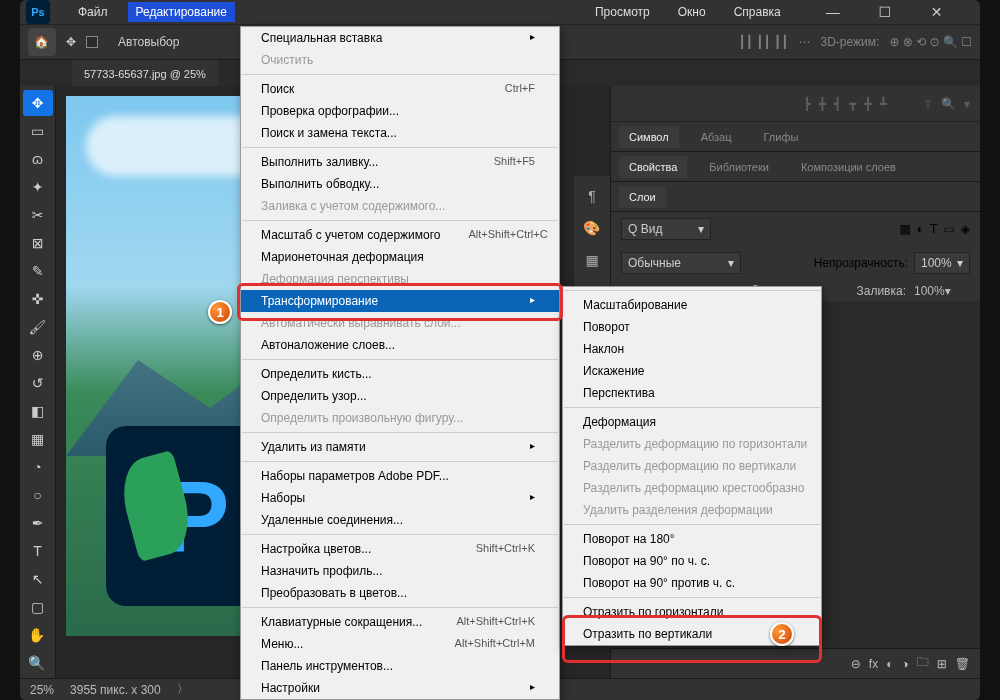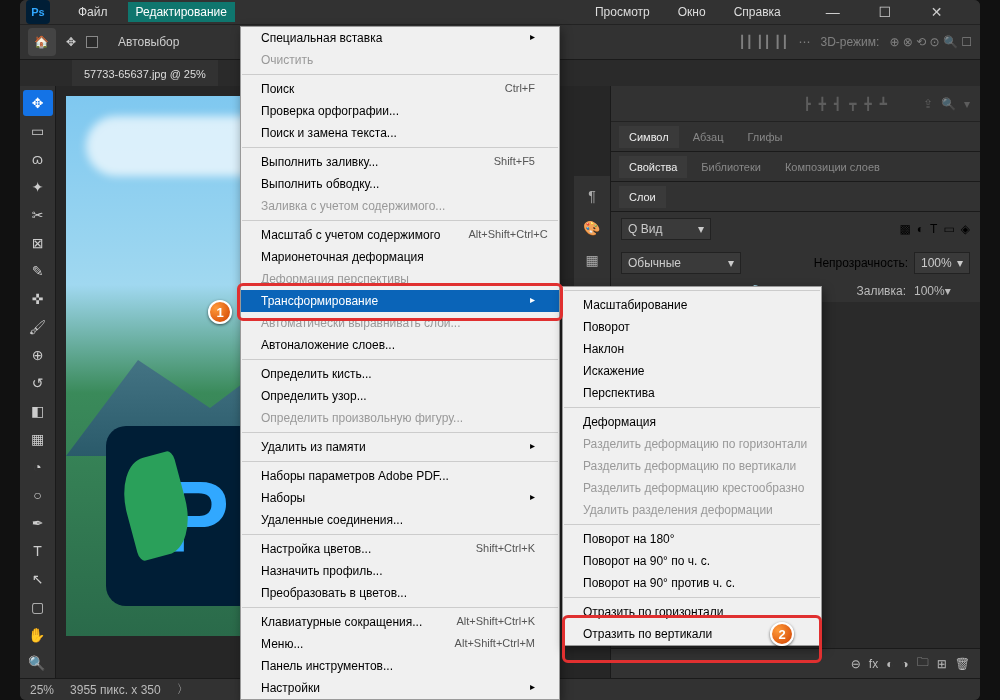--- a/index.html
+++ b/index.html
@@ -2,21 +2,21 @@
 <html><head>
 <meta charset="utf-8">
 <style>
 *{margin:0;padding:0;box-sizing:border-box;font-family:"Segoe UI",Tahoma,sans-serif;font-size:12px;user-select:none}
 body{width:1000px;height:700px;background:#111;overflow:hidden;position:relative}
 .app{position:absolute;left:20px;top:0;width:960px;height:700px;background:#323232;display:flex;flex-direction:column;border-radius:6px;overflow:hidden}
 .winbtn{width:40px;height:30px;display:flex;align-items:center;justify-content:center;color:#ccc;font-size:14px}
 .menubar{height:24px;background:#323232;display:flex;align-items:center;padding:0 6px;color:#ddd;gap:12px}
 .menubar .logo{width:24px;height:24px;background:#001e36;border-radius:4px;display:flex;align-items:center;justify-content:center;color:#31a8ff;font-weight:bold;font-size:11px;margin-right:8px}
 .menubar span{padding:3px 8px;cursor:default}
-.menubar span.active{background:#0f766e;color:#fff}
+.menubar span.active{background:#1d4ed8;color:#fff}
 .optbar{height:36px;background:#323232;border-top:1px solid #222;border-bottom:1px solid #1a1a1a;display:flex;align-items:center;padding:0 8px;color:#ccc;gap:10px}
 .optbar .home{width:28px;height:28px;background:#444;border-radius:4px;display:flex;align-items:center;justify-content:center}
 .optbar .chk{display:flex;align-items:center;gap:20px;font-size:11px}
 .optbar .chkbox{width:12px;height:12px;border:1px solid #888;background:#2a2a2a}
 .tabbar{height:26px;background:#2a2a2a;display:flex;align-items:center;padding-left:52px}
 .doctab{height:26px;background:#323232;padding:0 12px;display:flex;align-items:center;color:#ddd;font-size:11px;border-top:1px solid #323232}
 .workspace{flex:1;display:flex;background:#262626;position:relative}
 .toolbar{width:36px;background:#323232;display:flex;flex-direction:column;align-items:center;padding-top:4px;gap:2px;border-right:1px solid #1a1a1a}
 .tool{width:30px;height:26px;display:flex;align-items:center;justify-content:center;color:#ccc;font-size:14px;border-radius:3px}
 .tool.active{background:#1473e6;color:#fff}
@@ -25,21 +25,21 @@
 .canvas .clouds{position:absolute;top:20px;left:20px;width:200px;height:60px;background:rgba(255,255,255,0.7);border-radius:30px;filter:blur(4px)}
 .canvas .mtn{position:absolute;bottom:180px;left:0;width:100%;height:120px;background:linear-gradient(180deg,#4a7a8a,#2a5a6a);clip-path:polygon(0 100%,15% 20%,30% 60%,50% 0%,70% 50%,85% 10%,100% 70%,100% 100%)}
 .canvas .ptile{position:absolute;bottom:30px;left:40px;width:180px;height:180px;background:#001e36;border-radius:20px;display:flex;align-items:center;justify-content:center;color:#31a8ff;font-size:100px;font-weight:bold}
 .canvas .leaf{position:absolute;bottom:80px;left:60px;width:60px;height:100px;background:#2aa05a;border-radius:50% 10% 50% 10%;transform:rotate(-15deg)}
 .statusbar{height:22px;background:#323232;border-top:1px solid #1a1a1a;display:flex;align-items:center;padding:0 10px;color:#bbb;font-size:11px;gap:16px}
 .panels{width:370px;background:#323232;border-left:1px solid #1a1a1a;display:flex;flex-direction:column}
 .panel-icons{width:36px;background:#323232;position:absolute;right:370px;top:90px;height:150px;display:flex;flex-direction:column;align-items:center;gap:8px;padding-top:8px}
 .picon{width:24px;height:24px;display:flex;align-items:center;justify-content:center;color:#aaa;font-size:14px}
 .alignbar{height:36px;display:flex;align-items:center;justify-content:flex-end;padding:0 10px;gap:8px;color:#888;font-size:14px;border-bottom:1px solid #222}
 .alignbar span{opacity:0.5}
-.ptabs{height:30px;display:flex;align-items:center;padding:0 8px;gap:4px;border-bottom:1px solid #1a1a1a}
+.ptabs{height:30px;display:flex;align-items:center;padding:0 8px;gap:12px;border-bottom:1px solid #1a1a1a}
 .ptab{padding:5px 10px;color:#888;font-size:11px}
 .ptab.active{color:#eee;background:#3a3a3a}
 .layers-ctrl{display:flex;align-items:center;gap:6px;padding:6px 10px}
 .layers-ctrl select,.layers-ctrl .sel{background:#3a3a3a;border:1px solid #222;color:#ccc;padding:2px 6px;font-size:11px;height:22px}
 .layers-ctrl .sel{display:flex;align-items:center;gap:4px;width:90px;justify-content:space-between}
 .layers-row{display:flex;align-items:center;padding:4px 10px;gap:8px;font-size:11px;color:#bbb}
 .lock-icons{display:flex;gap:4px;color:#aaa;font-size:12px}
 .ctx-menu{position:absolute;background:#f0f0f0;border:1px solid #999;box-shadow:2px 4px 10px rgba(0,0,0,0.4);color:#000;font-size:12px;z-index:100}
 .ctx-menu .item{padding:4px 24px 4px 20px;display:flex;justify-content:space-between;gap:28px;white-space:nowrap;cursor:default}
 .ctx-menu .item.disabled{color:#999}
@@ -197,21 +197,21 @@
         <span>◑</span>
         <span>🗀</span>
         <span>⊞</span>
         <span>🗑</span>
       </div>
     </div>
   </div>
 
   <div class="statusbar">
     <span>25%</span>
-    <span>3955 пикс. x 350</span>
+    <span>3955 пикс. x 300</span>
     <span>〉</span>
   </div>
 </div>
 
 <div class="ctx-menu" style="left:240px;top:26px;width:320px">
   <div class="item">
       <span>Специальная вставка</span>
       <span class="arrow">▸</span>
     </div>
   <div class="item disabled">

